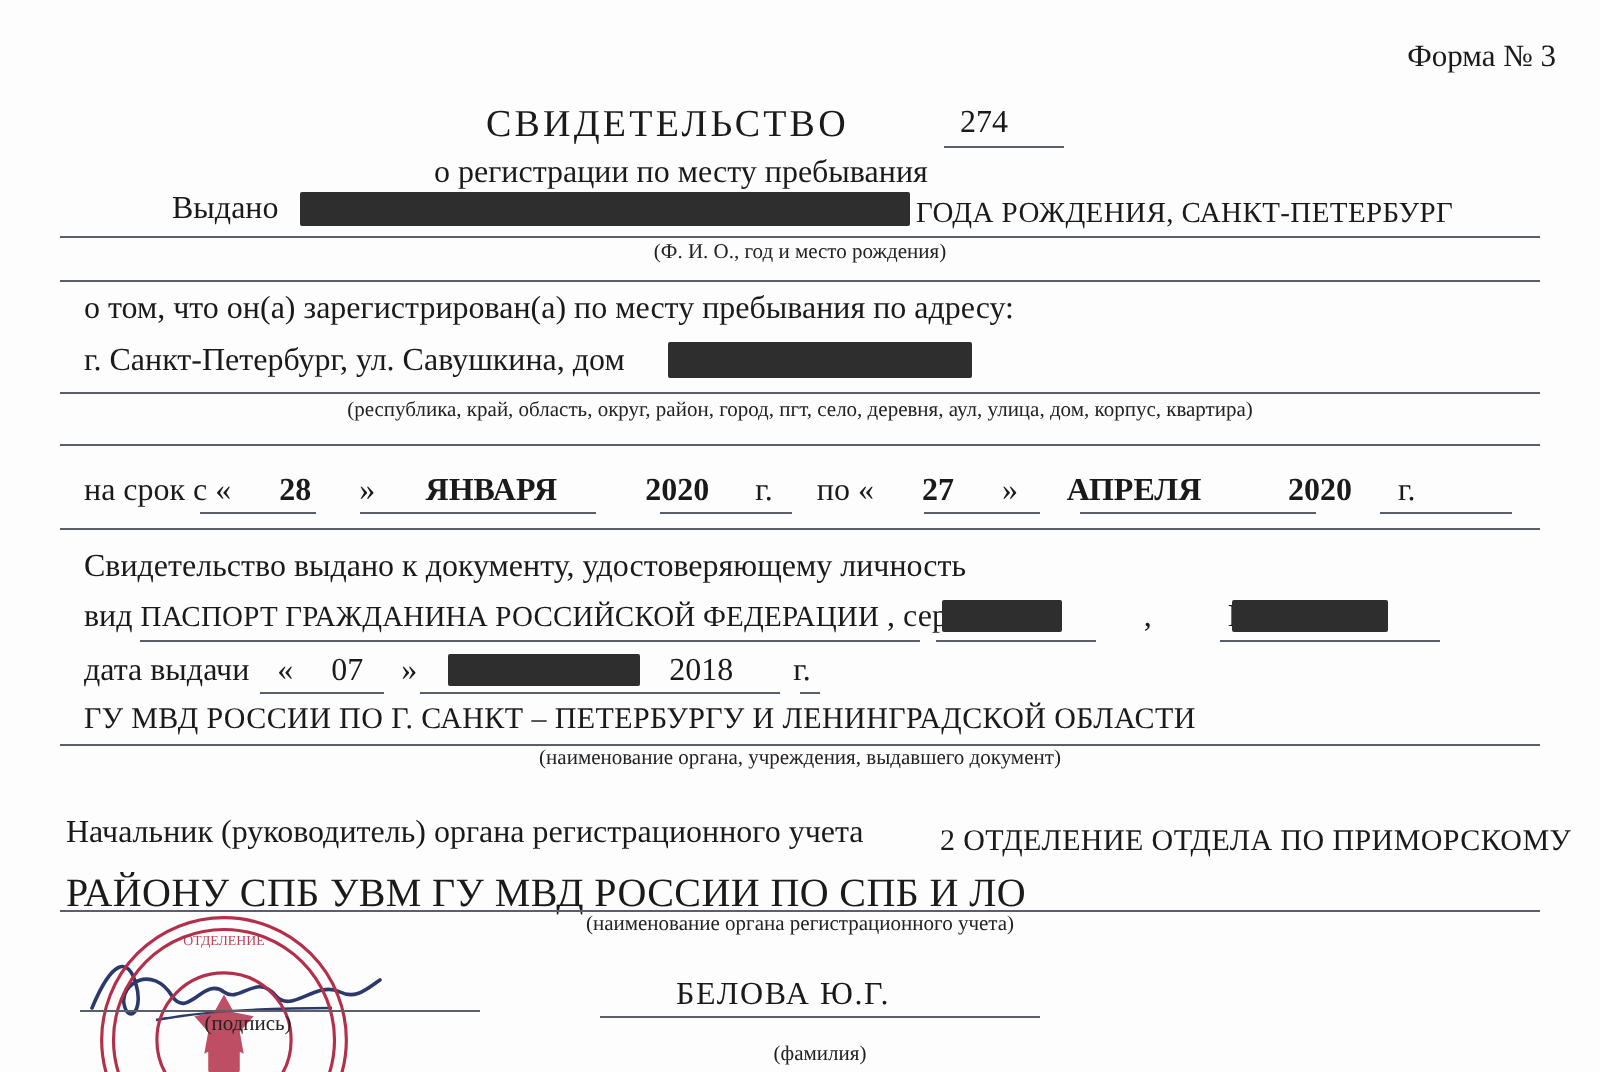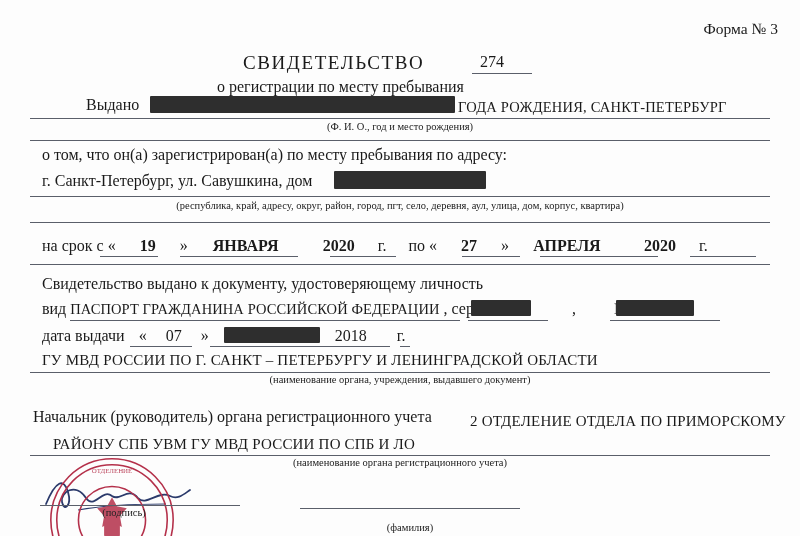--- a/index.html
+++ b/index.html
@@ -180,23 +180,22 @@
   }
   .chief-value {
     top: 413px;
     left: 470px;
     font-size: 15px;
     letter-spacing: .2px;
   }
   .chief-value2 {
     top: 436px;
     left: 33px;
-    font-size: 15px;
+    font-size: 20px;
     letter-spacing: .2px;
-    margin-left: 20px;
   }
   .rule-7 { top: 455px; left: 30px; width: 740px; }
   .cap-4 { top: 457px; left: 200px; width: 400px; }
   
   .rule-8 { top: 505px; left: 40px; width: 200px; }
   .cap-5 { top: 507px; left: 64px; width: 120px; }
   .surname {
     top: 489px;
     left: 338px;
     font-size: 16px;
@@ -238,27 +237,27 @@
 
   <div class="rule rule-1"></div>
   <div class="abs caption cap-1">(Ф. И. О., год и место рождения)</div>
   <div class="rule rule-2"></div>
 
   <div class="abs lbl-reg">о том, что он(а) зарегистрирован(а) по месту пребывания по адресу:</div>
   <div class="abs addr">г. Санкт-Петербург, ул. Савушкина, дом</div>
   <div class="abs redact redact-addr"></div>
 
   <div class="rule rule-3"></div>
-  <div class="abs caption cap-2">(республика, край, адресу, округ, район, город, пгт, село, деревня, аул, улица, дом, корпус, квартира)</div>
+  <div class="abs caption cap-2">(республика, край, область, округ, район, город, пгт, село, деревня, аул, улица, дом, корпус, квартира)</div>
   <div class="rule rule-4"></div>
 
   <div class="abs term-row">
     <span>на срок с</span>
     <span>«</span>
-    <span class="u-day">19</span>
+    <span class="u-day">28</span>
     <span>»</span>
     <span class="u-month">ЯНВАРЯ</span>
     <span class="u-year">2020</span>
     <span>г.</span>
     <span style="margin-left:18px">по</span>
     <span>«</span>
     <span class="u-day">27</span>
     <span>»</span>
     <span class="u-month">АПРЕЛЯ</span>
     <span class="u-year">2020</span>
@@ -334,16 +333,17 @@
     </g>
     <g fill="#b4304a" font-family="'Liberation Serif', serif" font-size="7" opacity="0.9">
       <text x="75" y="27" text-anchor="middle">ОТДЕЛЕНИЕ</text>
       <text x="75" y="140" text-anchor="middle">780-029</text>
     </g>
   </svg>
 
   <div class="rule rule-8"></div>
   <div class="abs caption cap-5">(подпись)</div>
 
+  <div class="abs surname">БЕЛОВА Ю.Г.</div>
   <div class="rule rule-9"></div>
   <div class="abs caption cap-6">(фамилия)</div>
 
 </div>
 
 </body></html>

